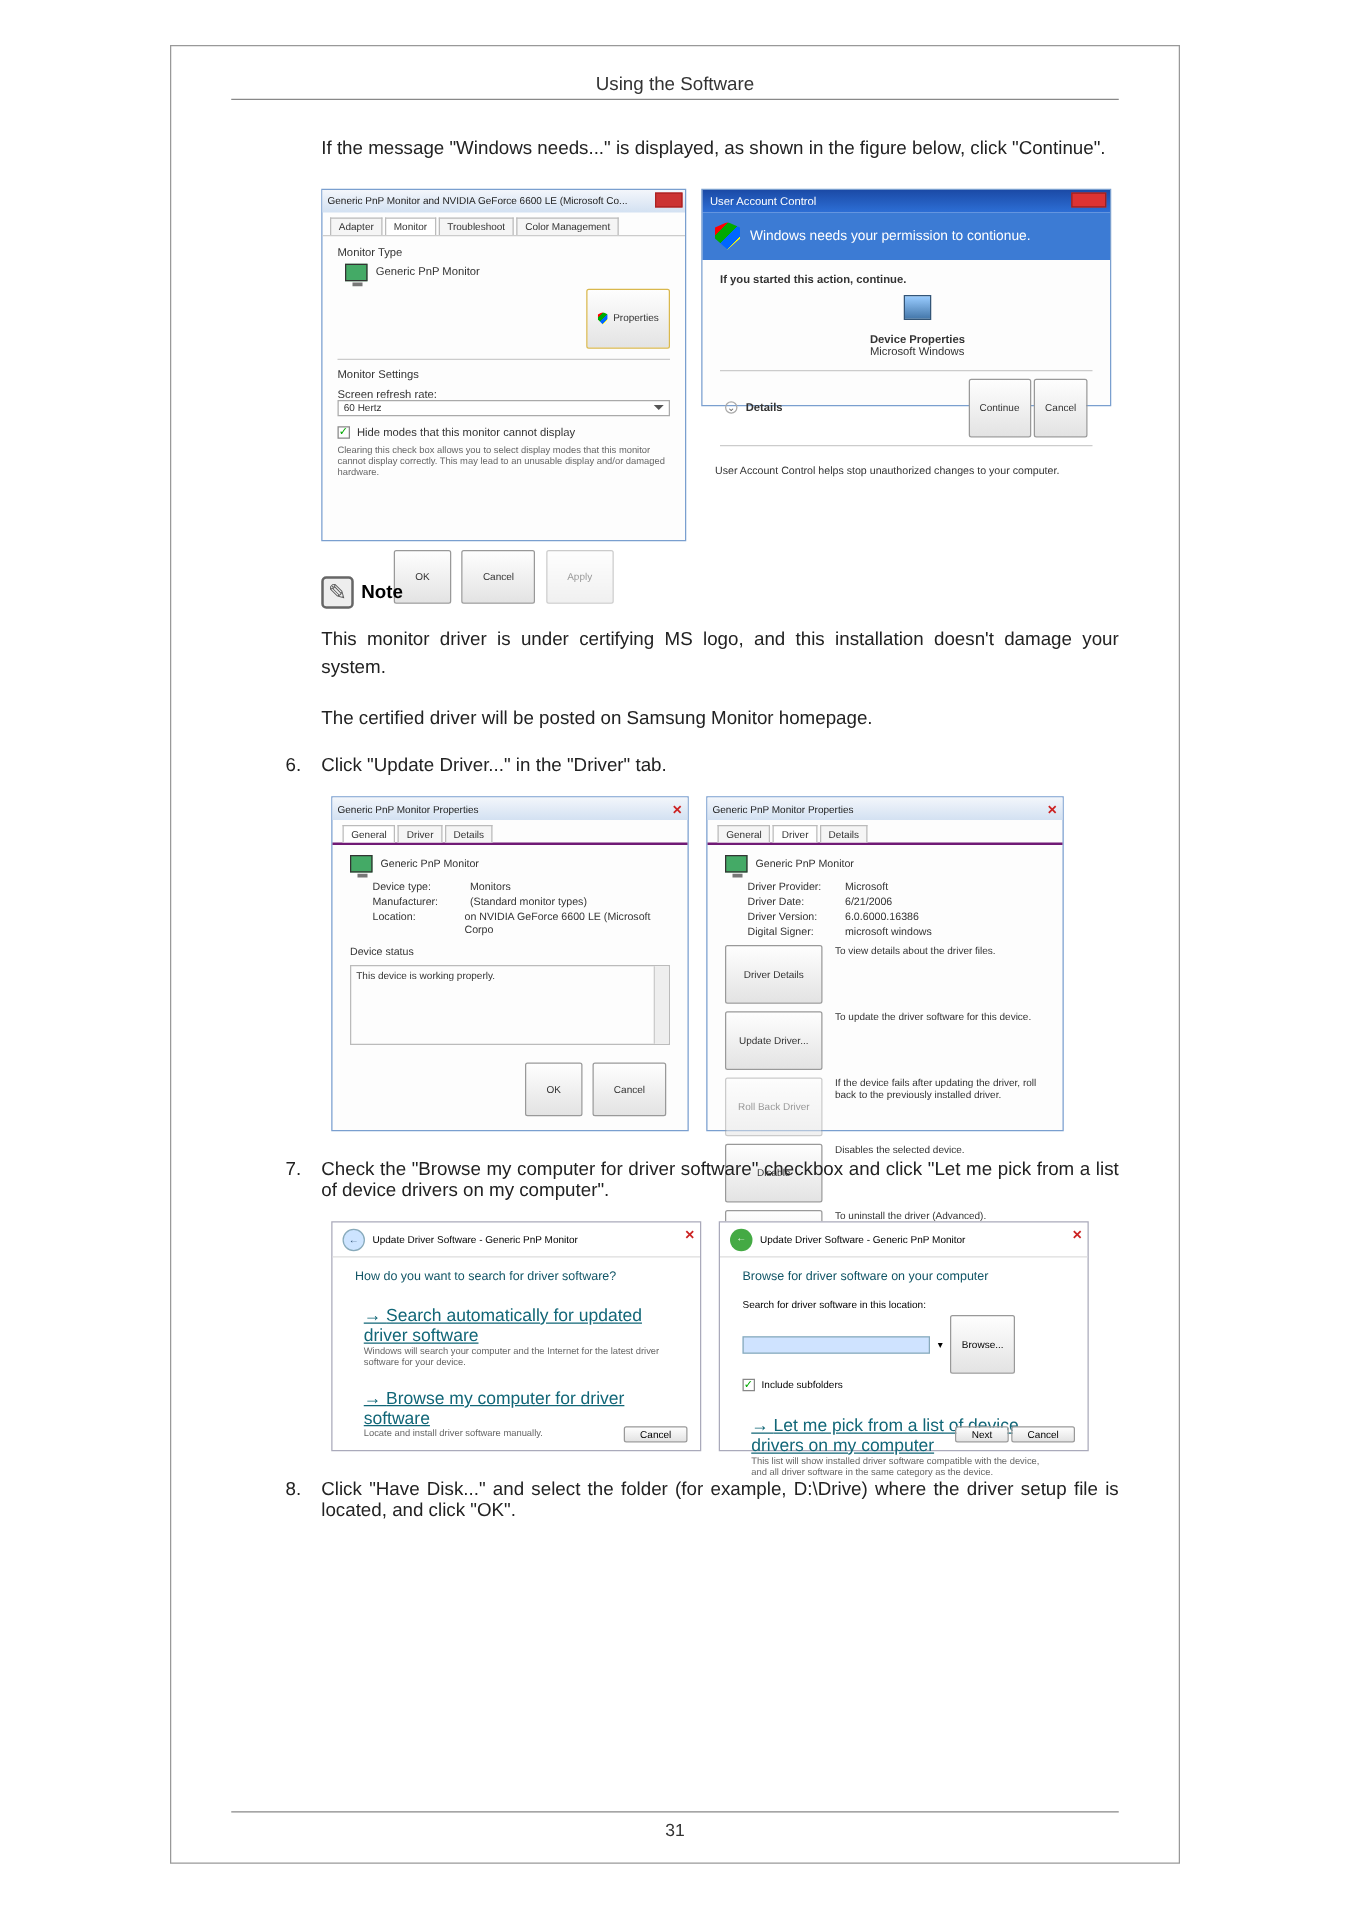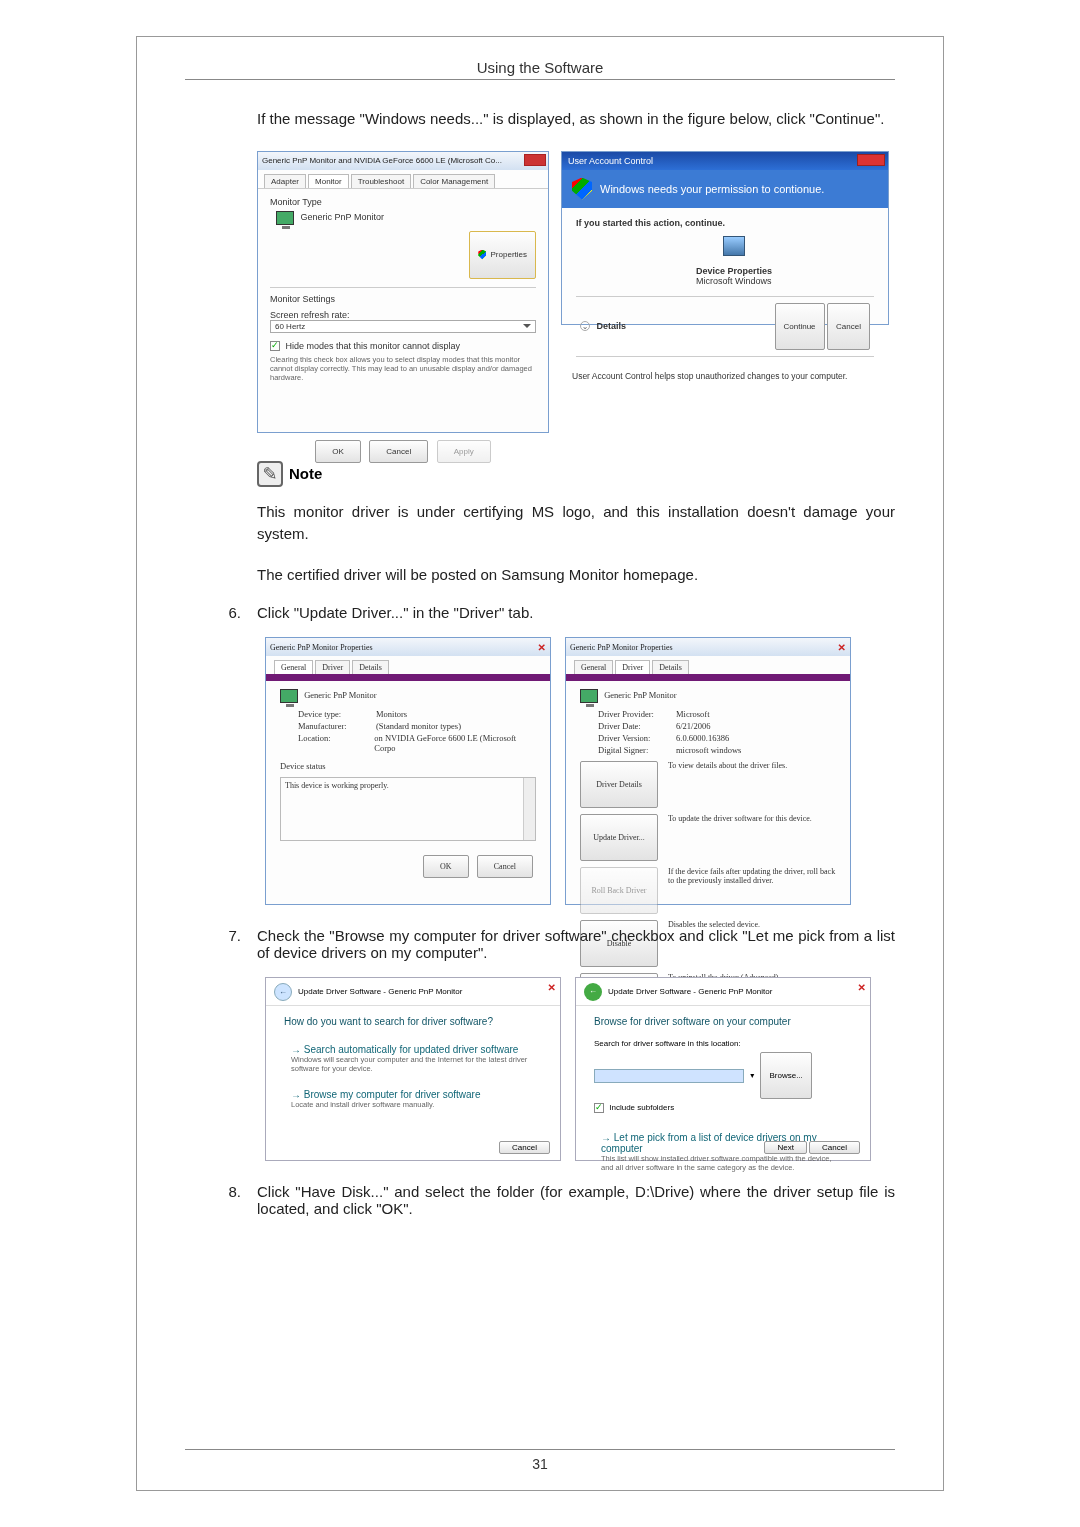--- a/index.html
+++ b/index.html
@@ -156,21 +156,21 @@
       position: absolute;
       font-size: 9px;
       line-height: 8px;
       left: 0; top: -1px;
       color: #0a0;
     }
     .btn-row {
       text-align: center;
       margin-top: 22px;
     }
-    .btn-row .btn { margin: 0 3px; padding: 6px 16px; text-align: right; }
+    .btn-row .btn { margin: 0 3px; padding: 16px 16px; text-align: right; }
 
     
     .win-uac {
       width: 328px;
       height: 174px;
     }
     .uac-title {
       background: linear-gradient(#1b4aa6, #2d6fd6);
       height: 18px;
       color: #fff;
@@ -275,27 +275,26 @@
 
     
     .figs-row2 {
       display: flex;
       gap: 14px;
       margin: 16px 0 22px 80px;
     }
     .win-prop {
       width: 286px;
       height: 268px;
-      font-family: Liberation Serif, serif;
     }
     .tabs2 {
       display: flex;
       padding: 4px 8px 0 8px;
       font-size: 8px;
-      border-bottom: 7px solid #701a75;
+      border-bottom: 2px solid #701a75;
     }
     .prop-body { padding: 8px 14px; font-size: 8.5px; }
     .kv { display: flex; margin: 2px 0 2px 18px; }
     .kv .k { width: 78px; }
     .txtarea {
       border: 1px solid #bbb;
       height: 64px;
       margin-top: 6px;
       padding: 3px 4px;
       font-size: 8px;
@@ -356,21 +355,21 @@
       text-align: center;
       line-height: 16px;
     }
     .wiz-body { padding: 10px 18px; }
     .wiz-h { color: #156; font-size: 10px; margin-bottom: 12px; }
     .opt {
       border: 1px solid transparent;
       padding: 4px 6px;
       margin: 6px 0;
     }
-    .opt .ot { color: #167; font-size: 10px; }
+    .opt .ot { color: #167; font-size: 14px; text-decoration: underline; }
     .opt .od { color: #666; font-size: 7.5px; }
     .wiz-foot {
       position: absolute;
       bottom: 6px;
       right: 10px;
     }
     .wiz-foot .btn { padding: 1px 12px; }
     .path-box {
       border: 1px solid #8ab;
       background: #cfe3ff;

